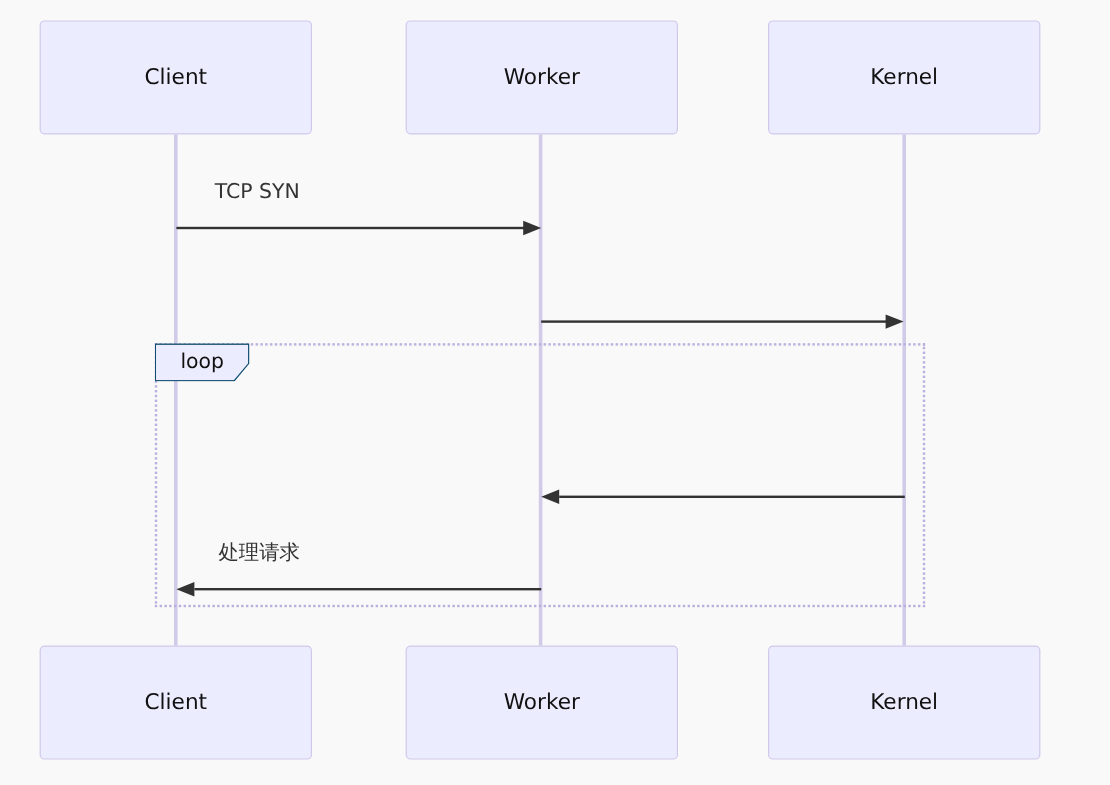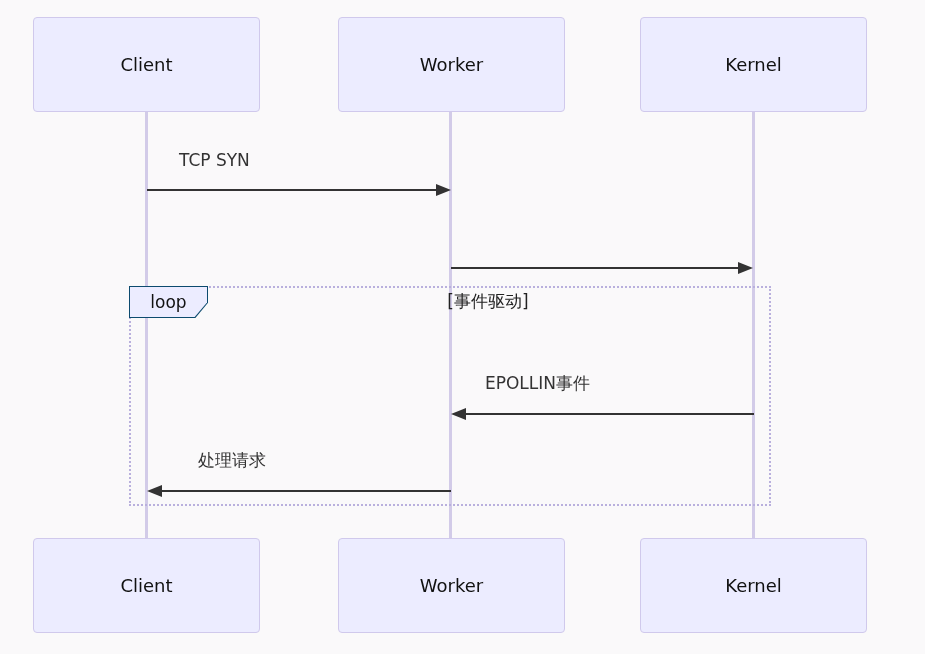--- a/index.html
+++ b/index.html
@@ -125,34 +125,32 @@
   </div>
 
   <div class="lifeline" style="left:145px;"></div>
   <div class="lifeline" style="left:449px;"></div>
   <div class="lifeline" style="left:752px;"></div>
 
   <div class="loop-frame"></div>
   <div class="loop-label-outer">
     <div class="loop-label-inner">loop</div>
   </div>
-  <div class="loop-condition">[事件驱动]</div>
 
   <div class="msg-label" style="left:179px; top:150px;">TCP SYN</div>
   <div class="msg-line" style="left:147px; top:189px; width:290px;"></div>
   <div class="arrow-head right" style="left:436px; top:184px;"></div>
 
   <div class="msg-line" style="left:451px; top:267px; width:288px;"></div>
   <div class="arrow-head right" style="left:738px; top:262px;"></div>
 
-  <div class="msg-label" style="left:485px; top:372px;">EPOLLIN事件</div>
   <div class="msg-line" style="left:466px; top:413px; width:288px;"></div>
   <div class="arrow-head left" style="left:451px; top:408px;"></div>
 
-  <div class="msg-label" style="left:198px; top:449px;">处理请求</div>
+  <div class="msg-label" style="left:182px; top:449px;">处理请求</div>
   <div class="msg-line" style="left:162px; top:490px; width:289px;"></div>
   <div class="arrow-head left" style="left:147px; top:485px;"></div>
 
   <div class="actor-box" style="left:33px; top:538px;">
     <span>Client</span>
   </div>
   <div class="actor-box" style="left:338px; top:538px;">
     <span>Worker</span>
   </div>
   <div class="actor-box" style="left:640px; top:538px;">

